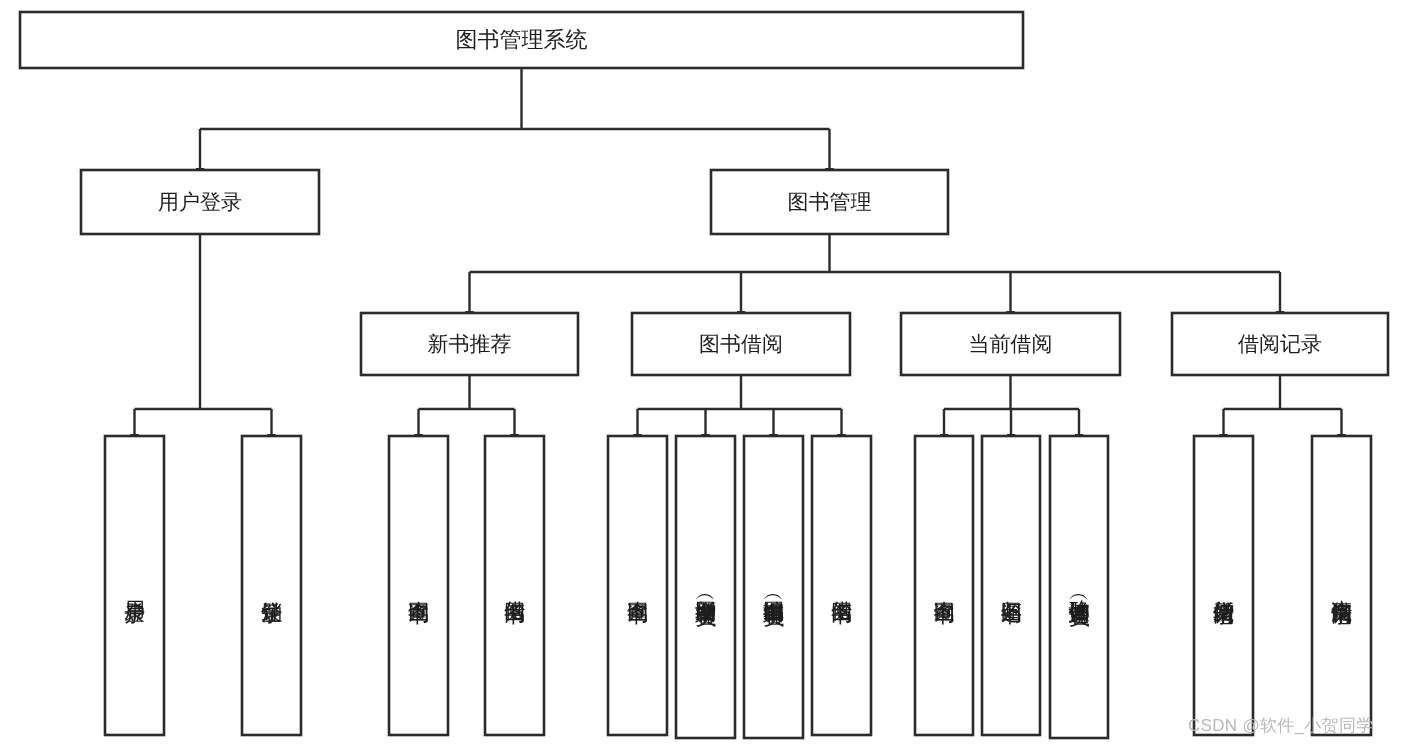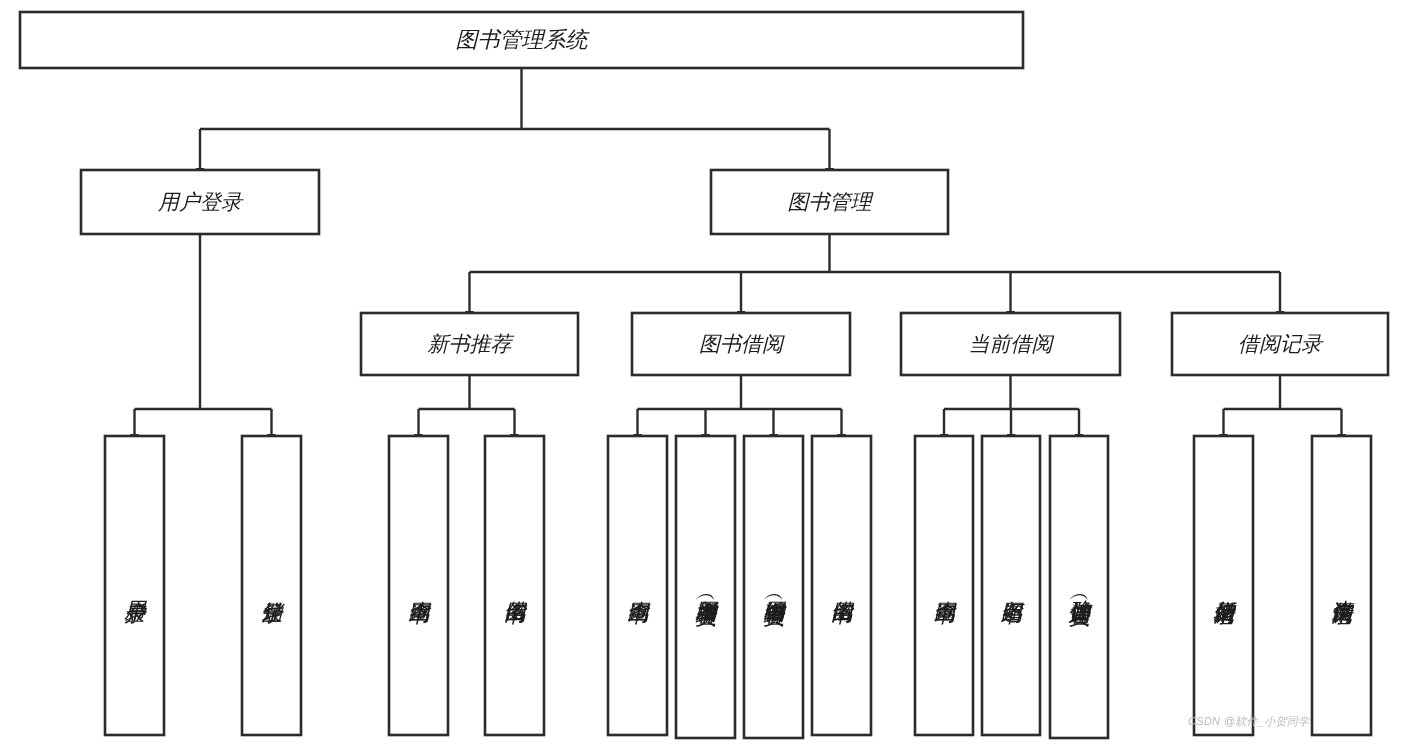--- a/index.html
+++ b/index.html
@@ -11,21 +11,20 @@
     width: 1405px;
     height: 747px;
     font-family: "Liberation Sans", sans-serif;
     overflow: hidden;
   }
   #diagram-root {
     position: relative;
     width: 1405px;
     height: 547px;
     background: #ffffff;
-    font-style: italic;
   }
   svg.canvas {
     position: absolute;
     left: 0;
     top: 0;
     width: 1405px;
     height: 747px;
   }
   .node-rect {
     fill: #ffffff;
@@ -71,21 +70,21 @@
     justify-content: center;
     text-align: center;
     white-space: nowrap;
     pointer-events: none;
   }
   .watermark {
     position: absolute;
     left: 1188px;
     top: 714px;
     font-family: "Liberation Sans", sans-serif;
-    font-size: 11px;
+    font-size: 17px;
     color: #b9b9b9;
     white-space: nowrap;
     letter-spacing: 0.3px;
   }
 </style>
 </head>
 <body>
 
 <div id="diagram-root">
 

